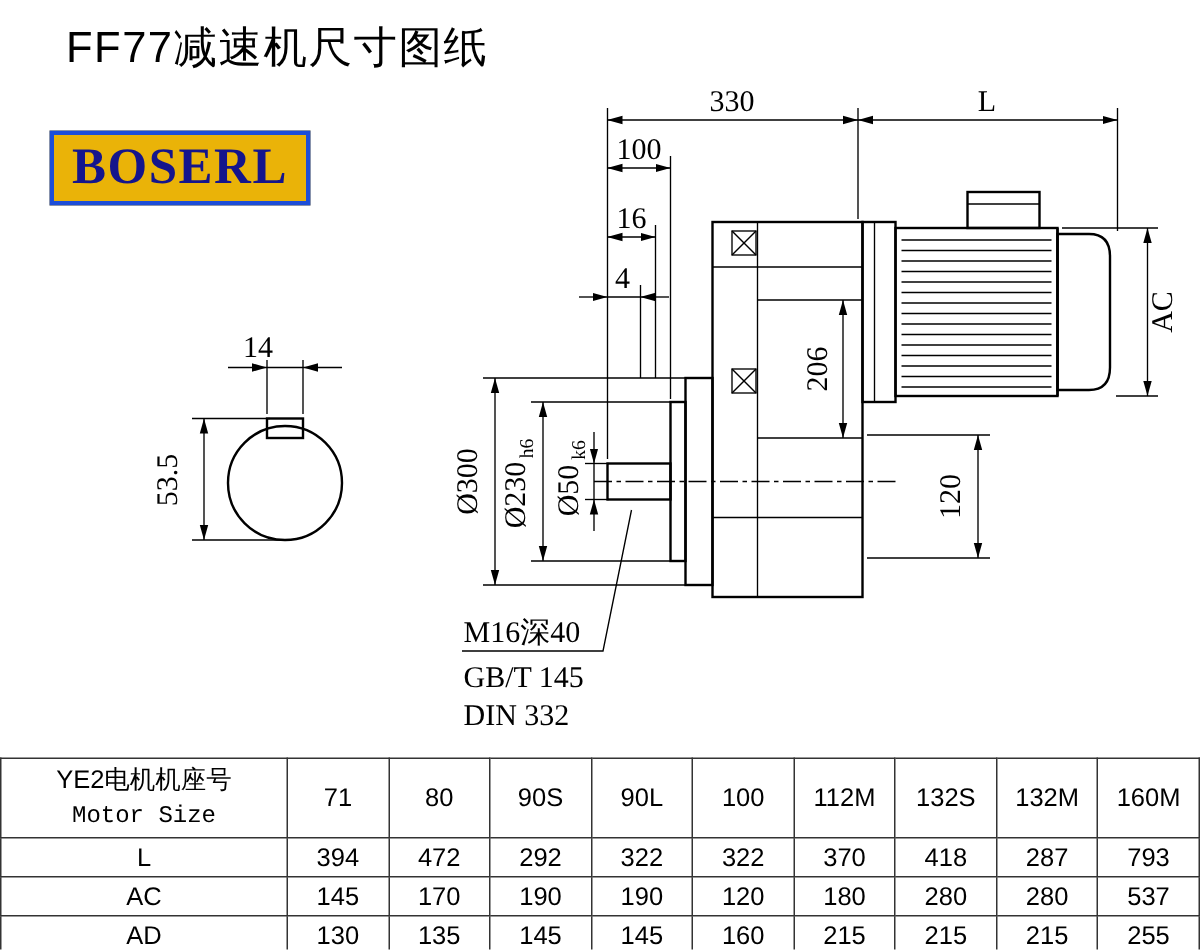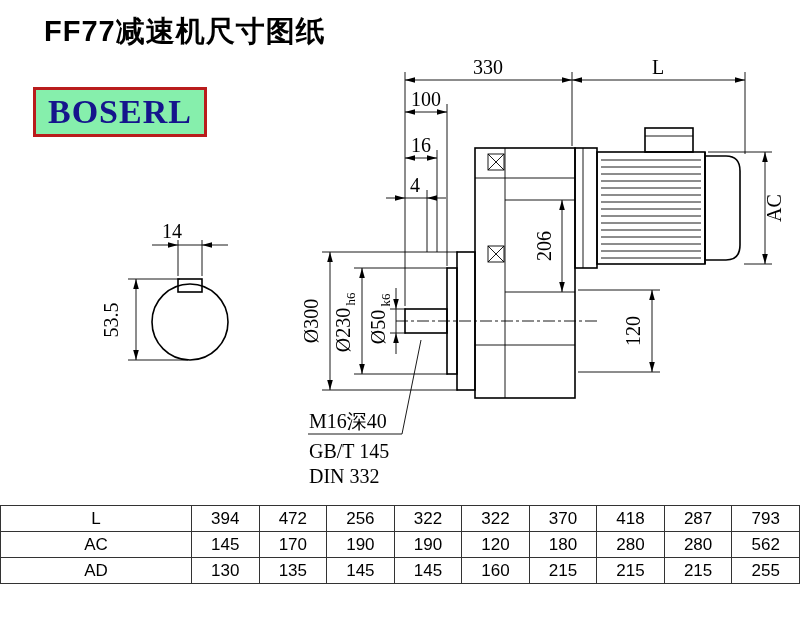--- a/index.html
+++ b/index.html
@@ -1,19 +1,19 @@
 <!DOCTYPE html>
 <html><head>
 <meta charset="utf-8">
 <style>
   html,body{margin:0;padding:0}
   body{width:800px;height:633px;background:#fff;position:relative;overflow:hidden;
        font-family:"Liberation Sans",sans-serif;color:#000}
-  .page-title{position:absolute;left:44px;top:12px;font-size:29px;font-weight:bold;letter-spacing:1px}
-  .logo-box{position:absolute;left:33px;top:87px;border:3px solid #b91c1c;padding:0 12px;background:#86efac}
+  .page-title{position:absolute;left:44px;top:12px;font-size:29px;font-weight:normal;letter-spacing:1px}
+  .logo-box{position:absolute;left:33px;top:87px;border:3px solid #1d4ed8;padding:0 12px;background:#eab308}
   .logo-text{font-family:"Liberation Serif",serif;font-size:34px;font-weight:bold;color:#15158c;
              letter-spacing:1px;line-height:44px}
   .drawing{position:absolute;left:0;top:50px}
   svg text{font-family:"Liberation Serif",serif;font-size:20px;fill:#000}
   svg text.sub{font-size:13px}
   .s{stroke:#000;fill:none}
   .w16{stroke-width:1.6}
   .w09{stroke-width:0.9}
   .dim-table{position:absolute;left:0;top:505px;width:800px;border-collapse:collapse;table-layout:fixed}
   .dim-table td{border:1px solid #333;text-align:center;vertical-align:middle;height:25px;
@@ -160,43 +160,58 @@
     <text x="551" y="246" text-anchor="middle" transform="rotate(-90 551 246)">206</text>
     <text x="640" y="331" text-anchor="middle" transform="rotate(-90 640 331)">120</text>
     <text x="309" y="428">M16深40</text>
     <text x="309" y="458">GB/T 145</text>
     <text x="309" y="483">DIN 332</text>
   </g>
 </svg>
 
 <table class="dim-table">
   <tbody>
+      <tr class="hdr">
+    <td class="label-col hdr-label">
+      <div>YE2电机机座号</div>
+      <div class="en">Motor Size</div>
+    </td>
+    <td>71</td>
+    <td>80</td>
+    <td>90S</td>
+    <td>90L</td>
+    <td>100</td>
+    <td>112M</td>
+    <td>132S</td>
+    <td>132M</td>
+    <td>160M</td>
+  </tr>
   <tr>
     <td class="label-col">L</td>
     <td>394</td>
     <td>472</td>
-    <td>256</td>
+    <td>292</td>
     <td>322</td>
     <td>322</td>
     <td>370</td>
     <td>418</td>
     <td>287</td>
     <td>793</td>
   </tr>
   <tr>
     <td class="label-col">AC</td>
     <td>145</td>
     <td>170</td>
     <td>190</td>
     <td>190</td>
     <td>120</td>
     <td>180</td>
     <td>280</td>
     <td>280</td>
-    <td>562</td>
+    <td>537</td>
   </tr>
   <tr>
     <td class="label-col">AD</td>
     <td>130</td>
     <td>135</td>
     <td>145</td>
     <td>145</td>
     <td>160</td>
     <td>215</td>
     <td>215</td>

